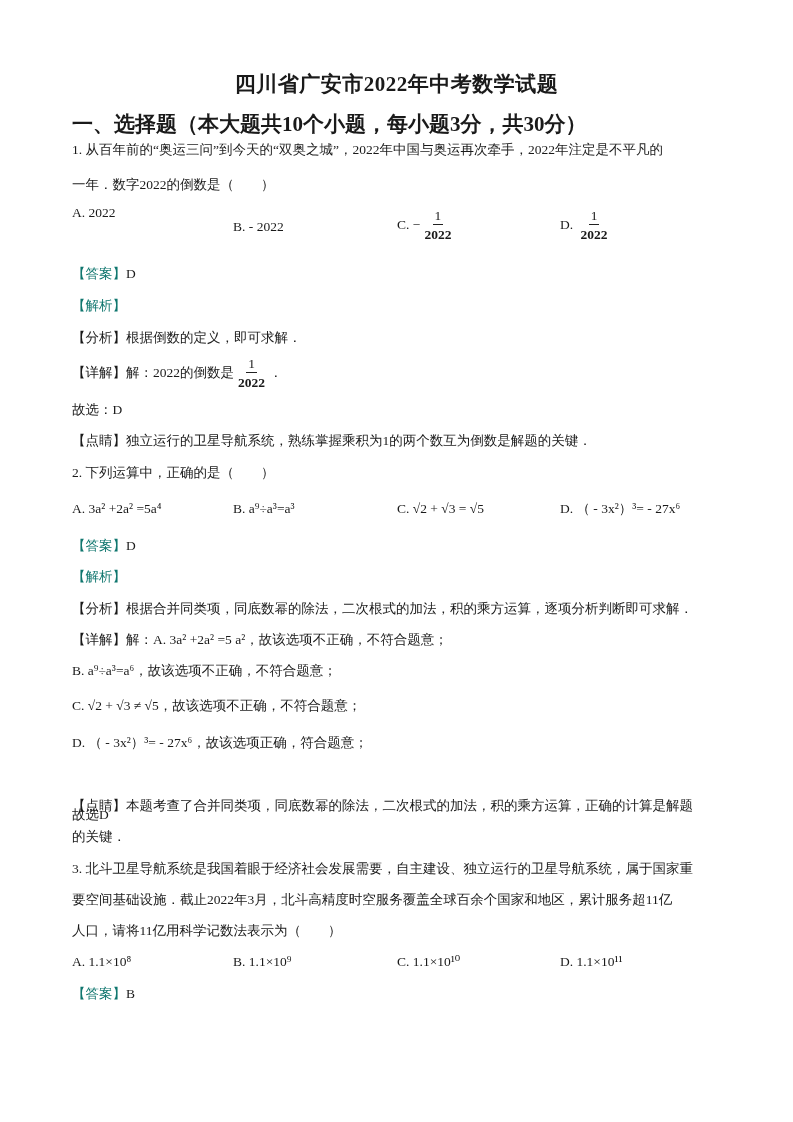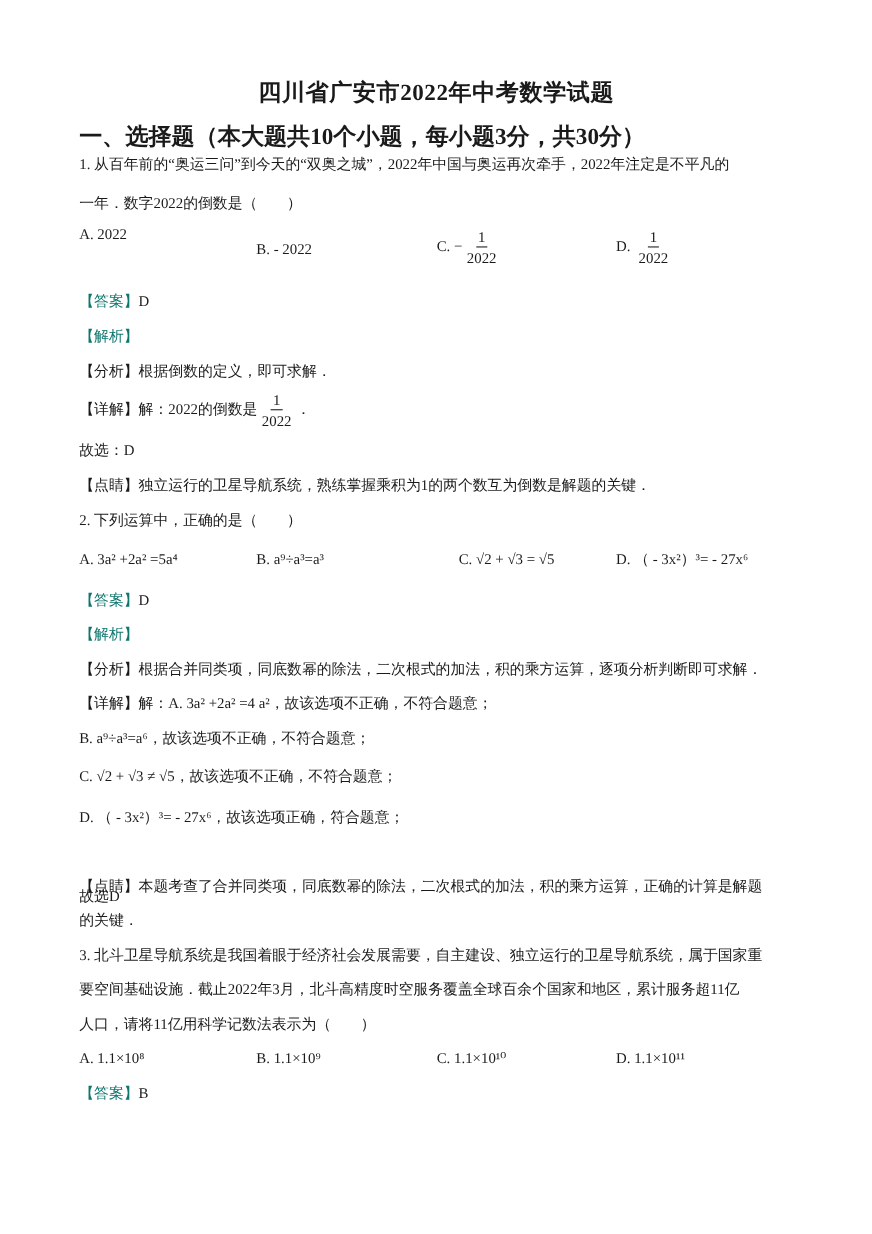--- a/index.html
+++ b/index.html
@@ -7,21 +7,21 @@
          font-family:"Liberation Serif","DejaVu Serif",serif; color:#1a1a1a; font-size:13.5px; }
   .page { position:absolute; left:0; top:0; width:793px; height:1122px; }
   .title { position:absolute; left:0; width:793px; top:70px; text-align:center;
            font-size:21px; font-weight:bold; letter-spacing:0.5px; }
   .section { position:absolute; left:72px; top:110px; font-size:21px; font-weight:bold; }
   .line { position:absolute; left:72px; white-space:nowrap; line-height:18px; }
   .blue { color:#0f766e; }
   .opt { position:absolute; white-space:nowrap; line-height:18px; }
   .frac { display:inline-flex; flex-direction:column; align-items:center; vertical-align:middle; margin:0 2px; }
   .frac .num { border-bottom:1px solid #222; padding:0 2px; line-height:17px; }
-  .frac .den { line-height:19px; padding:0 2px; }
+  .frac .den { line-height:19px; padding:0 2px;font-weight:bold; }
 </style>
 </head>
 <body>
 
 <div class="page">
   <div class="title">四川省广安市2022年中考数学试题</div>
   <div class="section">一、选择题（本大题共10个小题，每小题3分，共30分）</div>
 
   <div class="line" style="top:141px">1. 从百年前的“奥运三问”到今天的“双奥之城”，2022年中国与奥运再次牵手，2022年注定是不平凡的</div>
   <div class="line" style="top:176px">一年．数字2022的倒数是（　　）</div>
@@ -49,27 +49,27 @@
   <div class="line" style="top:355px"><span>【详解】</span><span>解：2022的倒数是</span><span class="frac">
         <span class="num">1</span>
         <span class="den">2022</span>
       </span><span>．</span></div>
   <div class="line" style="top:401px">故选：D</div>
   <div class="line" style="top:432px"><span>【点睛】</span><span>独立运行的卫星导航系统，熟练掌握乘积为1的两个数互为倒数是解题的关键．</span></div>
 
   <div class="line" style="top:464px">2. 下列运算中，正确的是（　　）</div>
   <div class="opt" style="left:72px;top:500px">A.  3a² +2a² =5a⁴</div>
   <div class="opt" style="left:233px;top:500px">B.  a⁹÷a³=a³</div>
-  <div class="opt" style="left:417px;top:500px">C.  √2 + √3 = √5</div>
+  <div class="opt" style="left:397px;top:500px">C.  √2 + √3 = √5</div>
   <div class="opt" style="left:560px;top:500px">D.  （ - 3x²）³= - 27x⁶</div>
 
   <div class="line" style="top:537px"><span class="blue">【答案】</span><span>D</span></div>
   <div class="line blue" style="top:568px">【解析】</div>
   <div class="line" style="top:600px"><span>【分析】</span><span>根据合并同类项，同底数幂的除法，二次根式的加法，积的乘方运算，逐项分析判断即可求解．</span></div>
-  <div class="line" style="top:631px"><span>【详解】</span><span>解：A. 3a² +2a² =4 a²，故该选项不正确，不符合题意；</span></div>
+  <div class="line" style="top:631px"><span>【详解】</span><span>解：A. 3a² +2a² =5 a²，故该选项不正确，不符合题意；</span></div>
   <div class="line" style="top:662px">B. a⁹÷a³=a⁶，故该选项不正确，不符合题意；</div>
   <div class="line" style="top:697px">C.  √2 + √3 ≠ √5，故该选项不正确，不符合题意；</div>
   <div class="line" style="top:734px">D. （ - 3x²）³= - 27x⁶，故该选项正确，符合题意；</div>
   <div class="line" style="top:806px">故选D</div>
   <div class="line" style="top:797px"><span>【点睛】</span><span>本题考查了合并同类项，同底数幂的除法，二次根式的加法，积的乘方运算，正确的计算是解题</span></div>
   <div class="line" style="top:828px">的关键．</div>
 
   <div class="line" style="top:860px">3. 北斗卫星导航系统是我国着眼于经济社会发展需要，自主建设、独立运行的卫星导航系统，属于国家重</div>
   <div class="line" style="top:891px">要空间基础设施．截止2022年3月，北斗高精度时空服务覆盖全球百余个国家和地区，累计服务超11亿</div>
   <div class="line" style="top:922px">人口，请将11亿用科学记数法表示为（　　）</div>

